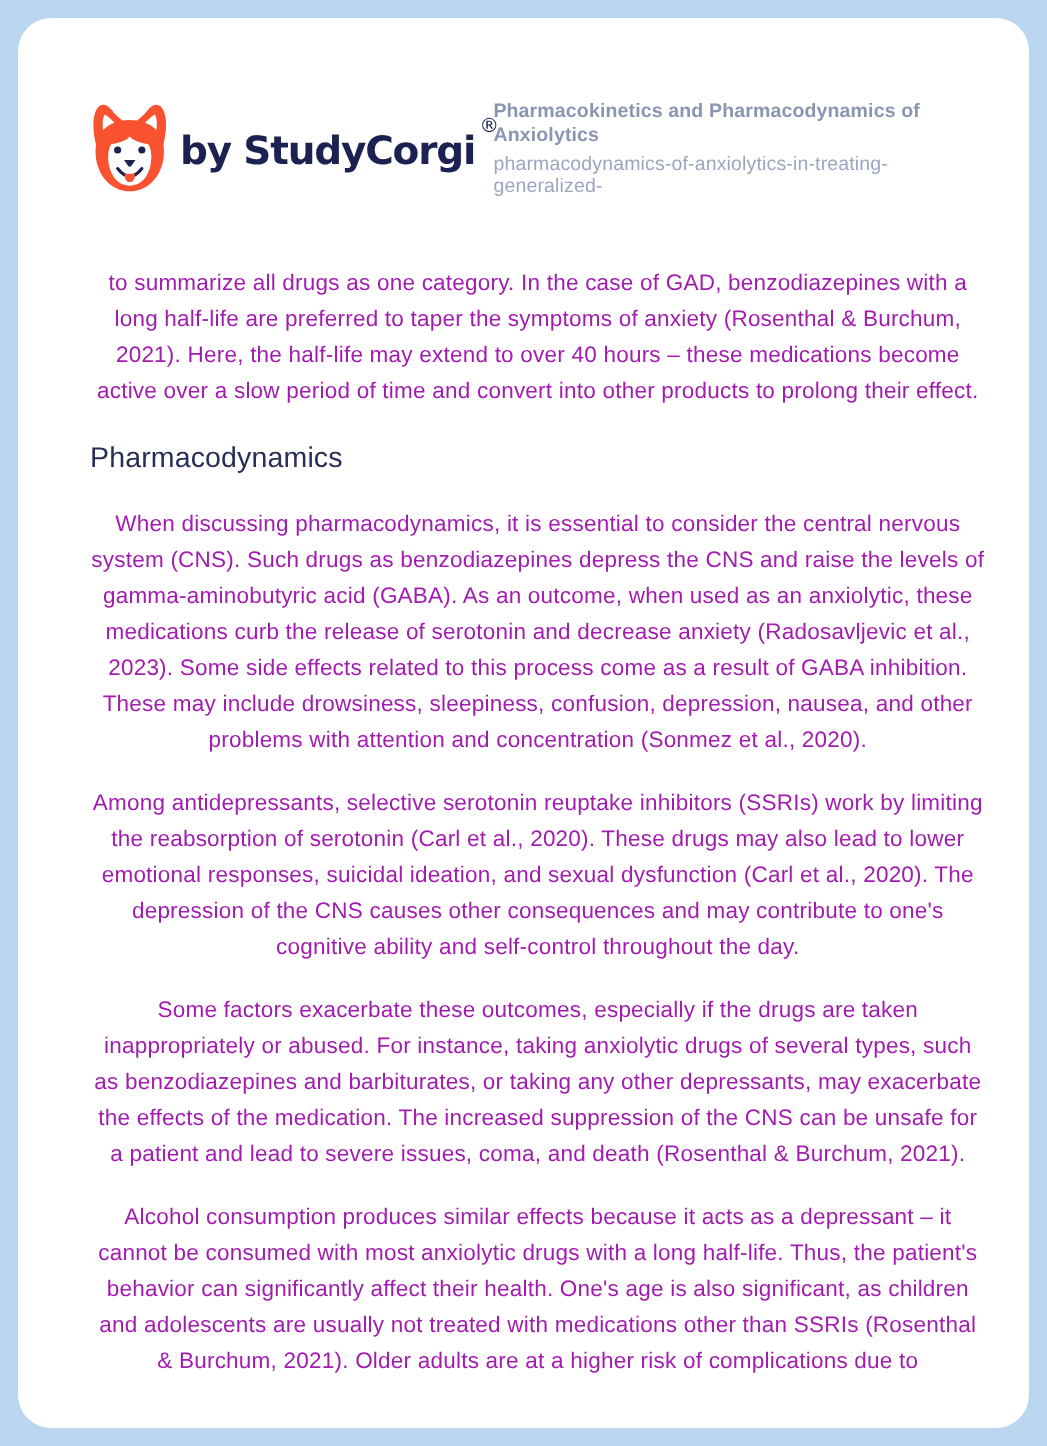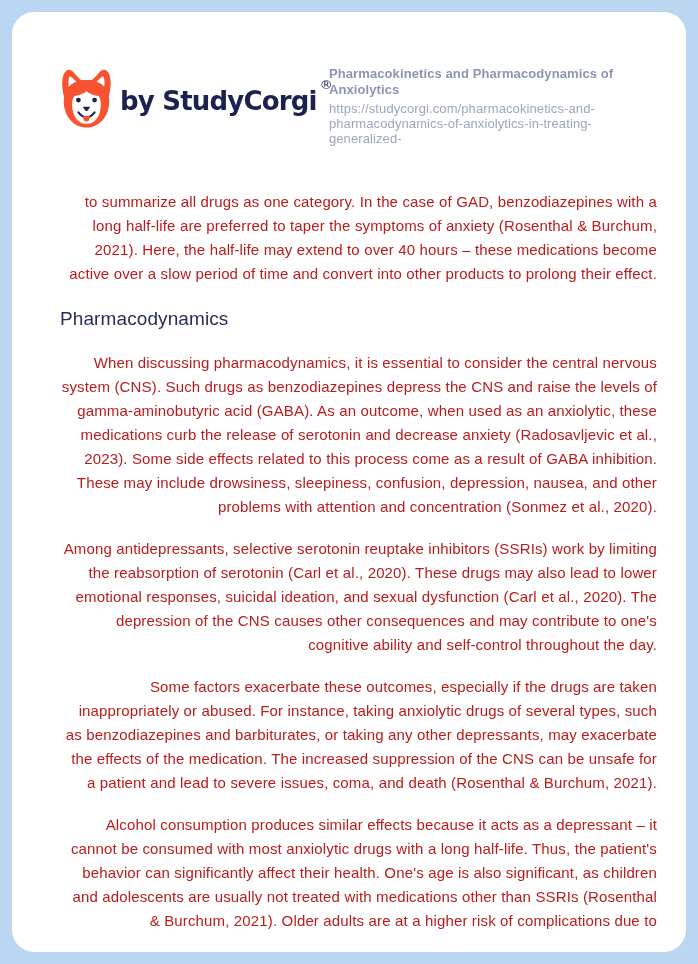--- a/index.html
+++ b/index.html
@@ -73,23 +73,23 @@
   }
   
   .doc-body {
     padding: 44px 30px 0 48px;
   }
   .doc-body p {
     width: 597px;
     font-size: 15px;
     line-height: 24px;
     letter-spacing: 0.15px;
-    color: #b91c1c;
+    color: #a21caf;
     margin: 18px 0;
-    text-align: right;
+    text-align: center;
   }
   .doc-body p:first-child { margin-top: 0; }
   .doc-body h2 {
     font-size: 19px;
     font-weight: 400;
     line-height: 26px;
     letter-spacing: 0.1px;
     color: #282E57;
     margin: 20px 0 19px 0;
   }
@@ -127,21 +127,20 @@
         </svg>
       </span>
       <span class="brand-text"><span>by StudyCorgi</span><span class="brand-reg">®</span></span>
     </div>
 
     <div class="doc-meta">
       <div class="doc-title">
         <div>Pharmacokinetics and Pharmacodynamics of Anxiolytics</div>
       </div>
       <div class="doc-url">
-        <div>https://studycorgi.com/pharmacokinetics-and-</div>
         <div>pharmacodynamics-of-anxiolytics-in-treating-generalized-</div>
       </div>
     </div>
 
   </div>
 
   <div class="doc-body">
     <p>to summarize all drugs as one category. In the case of GAD, benzodiazepines with a long half-life are preferred to taper the symptoms of anxiety (Rosenthal &amp; Burchum, 2021). Here, the half-life may extend to over 40 hours – these medications become active over a slow period of time and convert into other products to prolong their effect.</p>
     <h2>Pharmacodynamics</h2>
     <p>When discussing pharmacodynamics, it is essential to consider the central nervous system (CNS). Such drugs as benzodiazepines depress the CNS and raise the levels of gamma-aminobutyric acid (GABA). As an outcome, when used as an anxiolytic, these medications curb the release of serotonin and decrease anxiety (Radosavljevic et al., 2023). Some side effects related to this process come as a result of GABA inhibition. These may include drowsiness, sleepiness, confusion, depression, nausea, and other problems with attention and concentration (Sonmez et al., 2020).</p>

